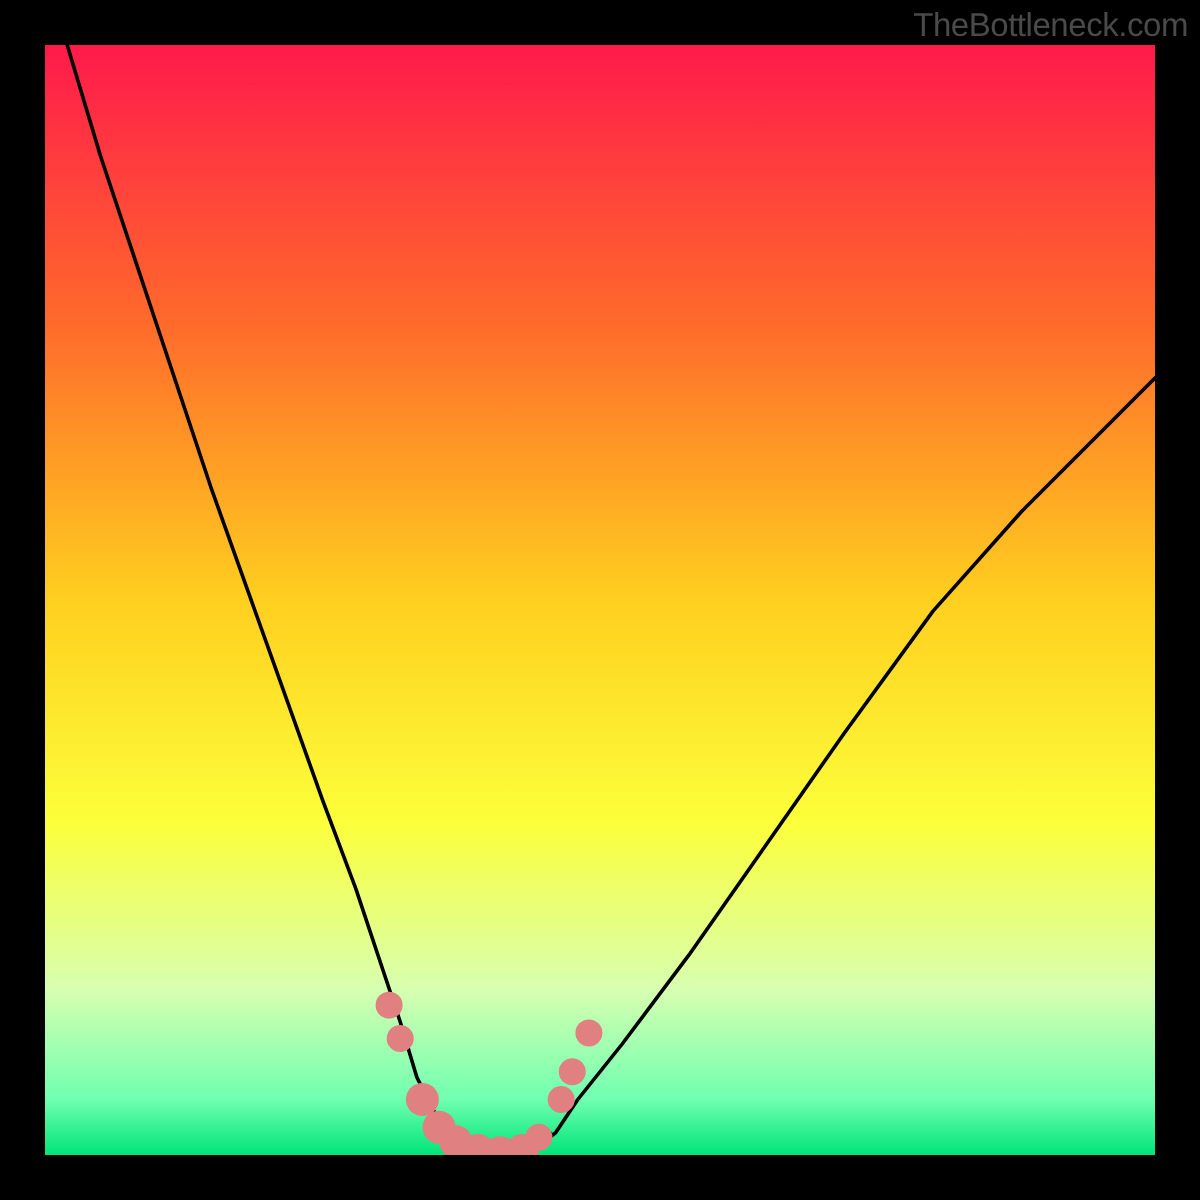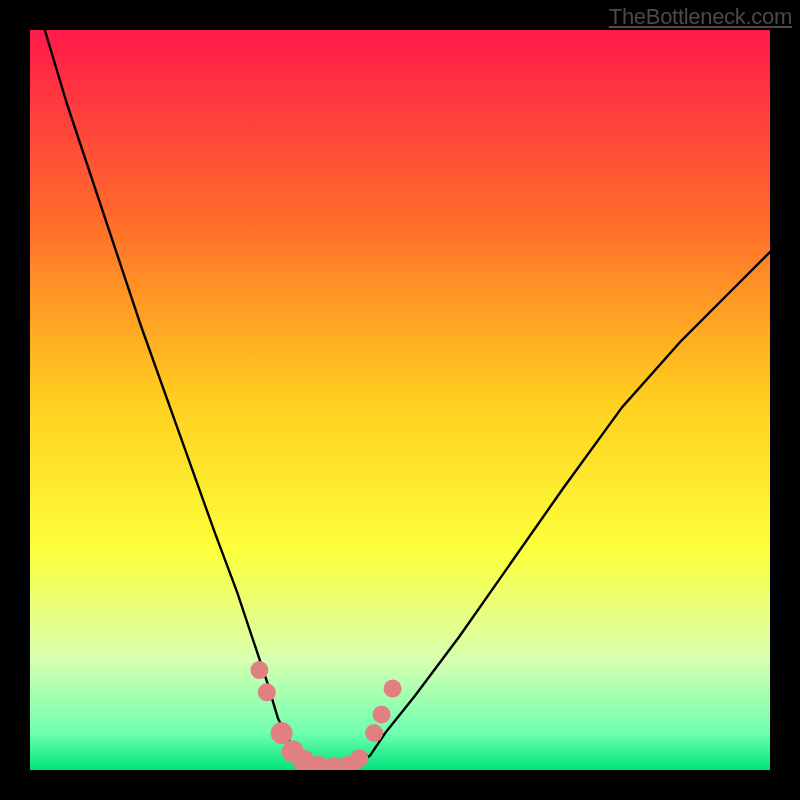--- a/index.html
+++ b/index.html
@@ -28,21 +28,20 @@
   }
   .watermark {
     position: absolute;
     top: 4px;
     right: 8px;
     color: #4a4a4a;
     font-size: 22px;
     font-weight: 500;
     z-index: 50;
     letter-spacing: -0.3px;
-    text-decoration: underline;
   }
   svg { display: block; }
 </style>
 </head>
 <body>
 
 <div class="outer">
   <div class="watermark">TheBottleneck.com</div>
   <div class="plot">
     <svg id="chart-svg" width="740" height="740" viewBox="0 0 740 740" preserveAspectRatio="none">

